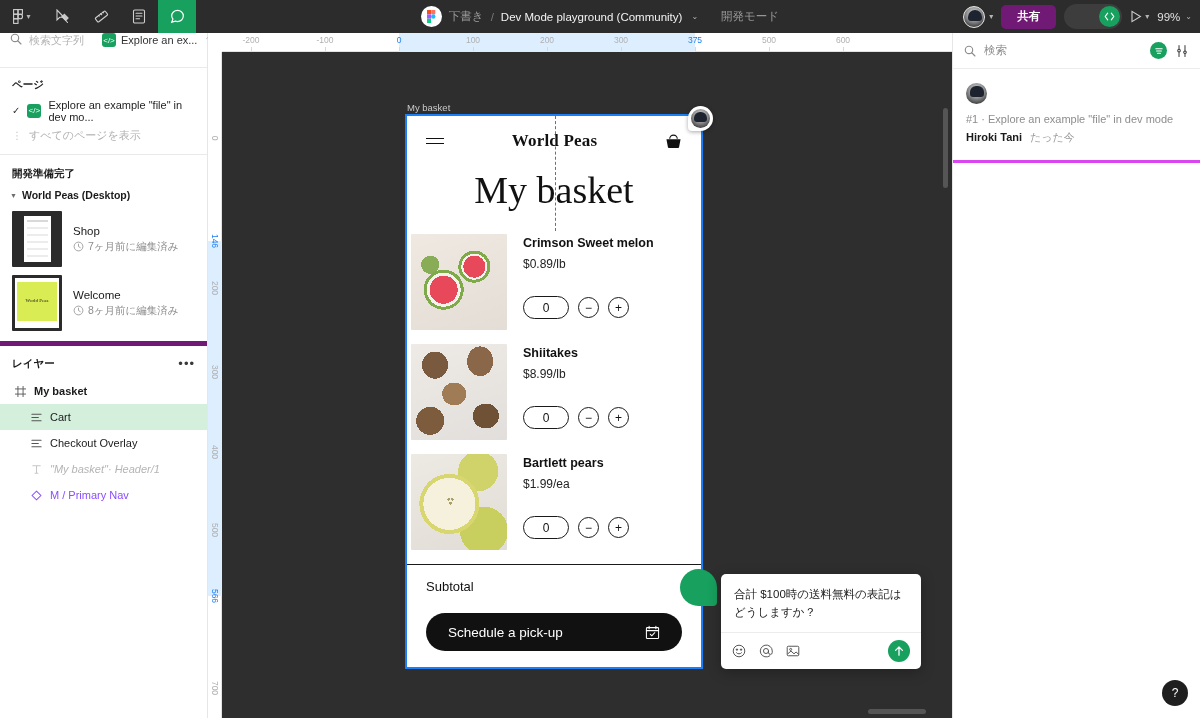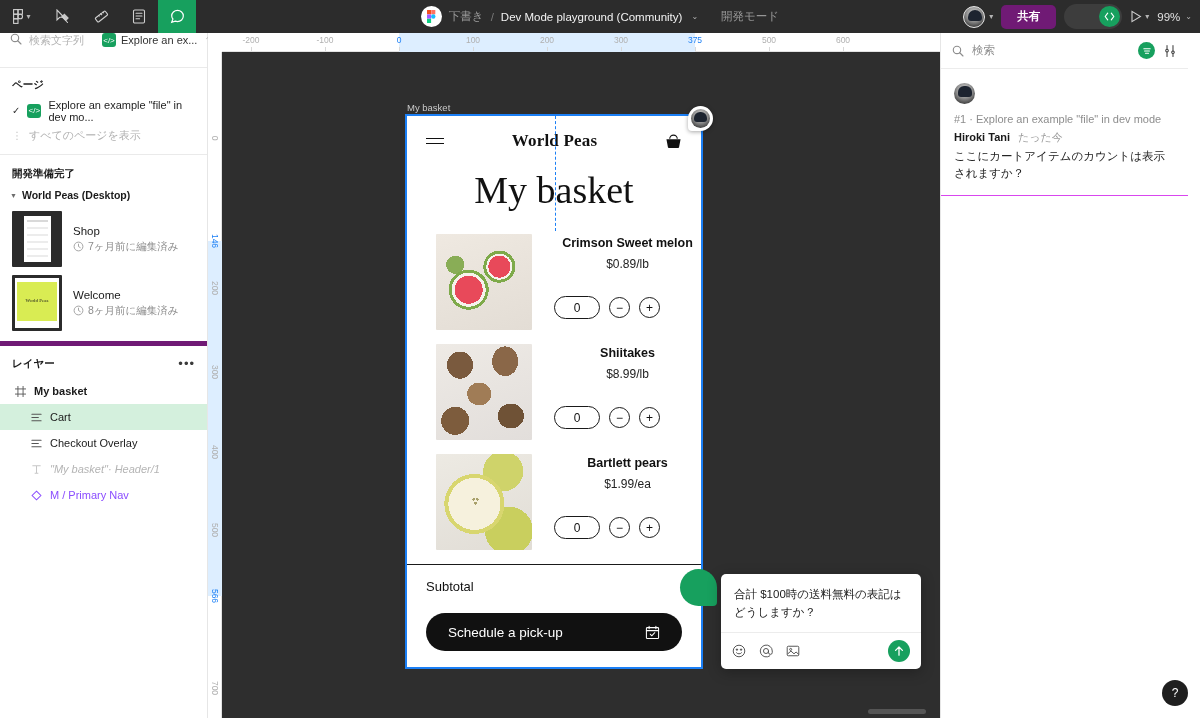--- a/index.html
+++ b/index.html
@@ -243,21 +243,21 @@
   .burger span { display:block; height:1.4px; background:#111; margin:4px 0; }
   .brand {
     flex: 1; text-align: center; font-family: "Liberation Serif", serif;
     font-size: 17px; font-weight: bold; color: #111; letter-spacing: .2px;
   }
   .ab-title {
     font-family: "Liberation Serif", serif; font-size: 38px; color: #111;
     text-align: center; padding: 2px 0 22px 0; font-weight: normal;
   }
   .item {
-    display: flex; gap: 22px; padding: 0 0 0 29px; margin-bottom: 14px; text-align: center;
+    display: flex; gap: 16px; padding: 0 0 0 4px; margin-bottom: 14px;
   }
   .item-img { width: 96px; height: 96px; flex: 0 0 auto; border-radius: 1px; }
   .img-melon {
     background:
       radial-gradient(circle at 34% 58%, #e8495a 0 14px, #f6f2ec 14px 17px, #7eaa4a 17px 20px, transparent 20px),
       radial-gradient(circle at 66% 34%, #e8495a 0 11px, #f6f2ec 11px 13px, #7eaa4a 13px 16px, transparent 16px),
       radial-gradient(circle at 20% 32%, #89ad56 0 9px, transparent 9px),
       linear-gradient(160deg, #efe9e1 0%, #e3ddd5 100%);
   }
   .img-shiitake {
@@ -338,35 +338,35 @@
     position: absolute; right: 4px; top: 75px; width: 5px; height: 80px;
     background: #555; border-radius: 3px; cursor: pointer;
   }
   .hscroll {
     position: absolute; bottom: 4px; left: 660px; width: 58px; height: 5px;
     background: #555; border-radius: 3px; cursor: pointer;
   }
 
   
   .rightpanel {
-    position: absolute; top: 33px; right: 12px; width: 248px; height: 685px;
+    position: absolute; top: 33px; right: 0; width: 248px; height: 685px;
     background: #fff; border-left: 1px solid #e6e6e6;
   }
   .rp-head {
     height: 36px; display: flex; align-items: center; gap: 8px;
     padding: 0 11px; border-bottom: 1px solid #ececec;
   }
   .rp-search-label { font-size: 11.5px; color: #8d8d8d; }
   .rp-filter {
     margin-left: auto; width: 17px; height: 17px; border-radius: 50%;
     background: #17a05e; display: flex; align-items: center;
     justify-content: center; cursor: pointer;
   }
   .rp-settings { color: #3a3a3a; cursor: pointer; display:flex; }
-  .thread { padding: 14px 13px 12px 13px; border-bottom: 1px solid #d946ef; cursor: pointer; }
+  .thread { padding: 14px 13px 12px 13px; border-bottom: 3px solid #d946ef; cursor: pointer; }
   .thread-av {
     width: 21px; height: 21px; border-radius: 50%;
     background: radial-gradient(circle at 50% 35%, #dcdcdc 0%, #9b9b9b 40%, #4a4a4a 75%, #2a2a2a 100%);
     position: relative; overflow: hidden; margin-bottom: 9px;
   }
   .thread-av::after{
     content:""; position:absolute; left:3.5px; top:3px; width:14px; height:11px;
     background:#1d2430; border-radius:6px 6px 3px 3px;
   }
   .thread-ctx { font-size: 11px; color: #8d8d8d; margin-bottom: 5px; }
@@ -768,18 +768,17 @@
       </span>
     </div>
 
     <div class="thread">
       <div class="thread-av"></div>
       <div class="thread-ctx">#1 · Explore an example "file" in dev mode</div>
       <div class="thread-meta">
         <span class="thread-author">Hiroki Tani</span>
         <span class="thread-time">たった今</span>
       </div>
-      <div class="thread-body">ここにカートアイテムのカウントは表示されますか？</div>
     </div>
   </div>
 
   <div class="help-btn">?</div>
 </div>
 
 </body></html>

